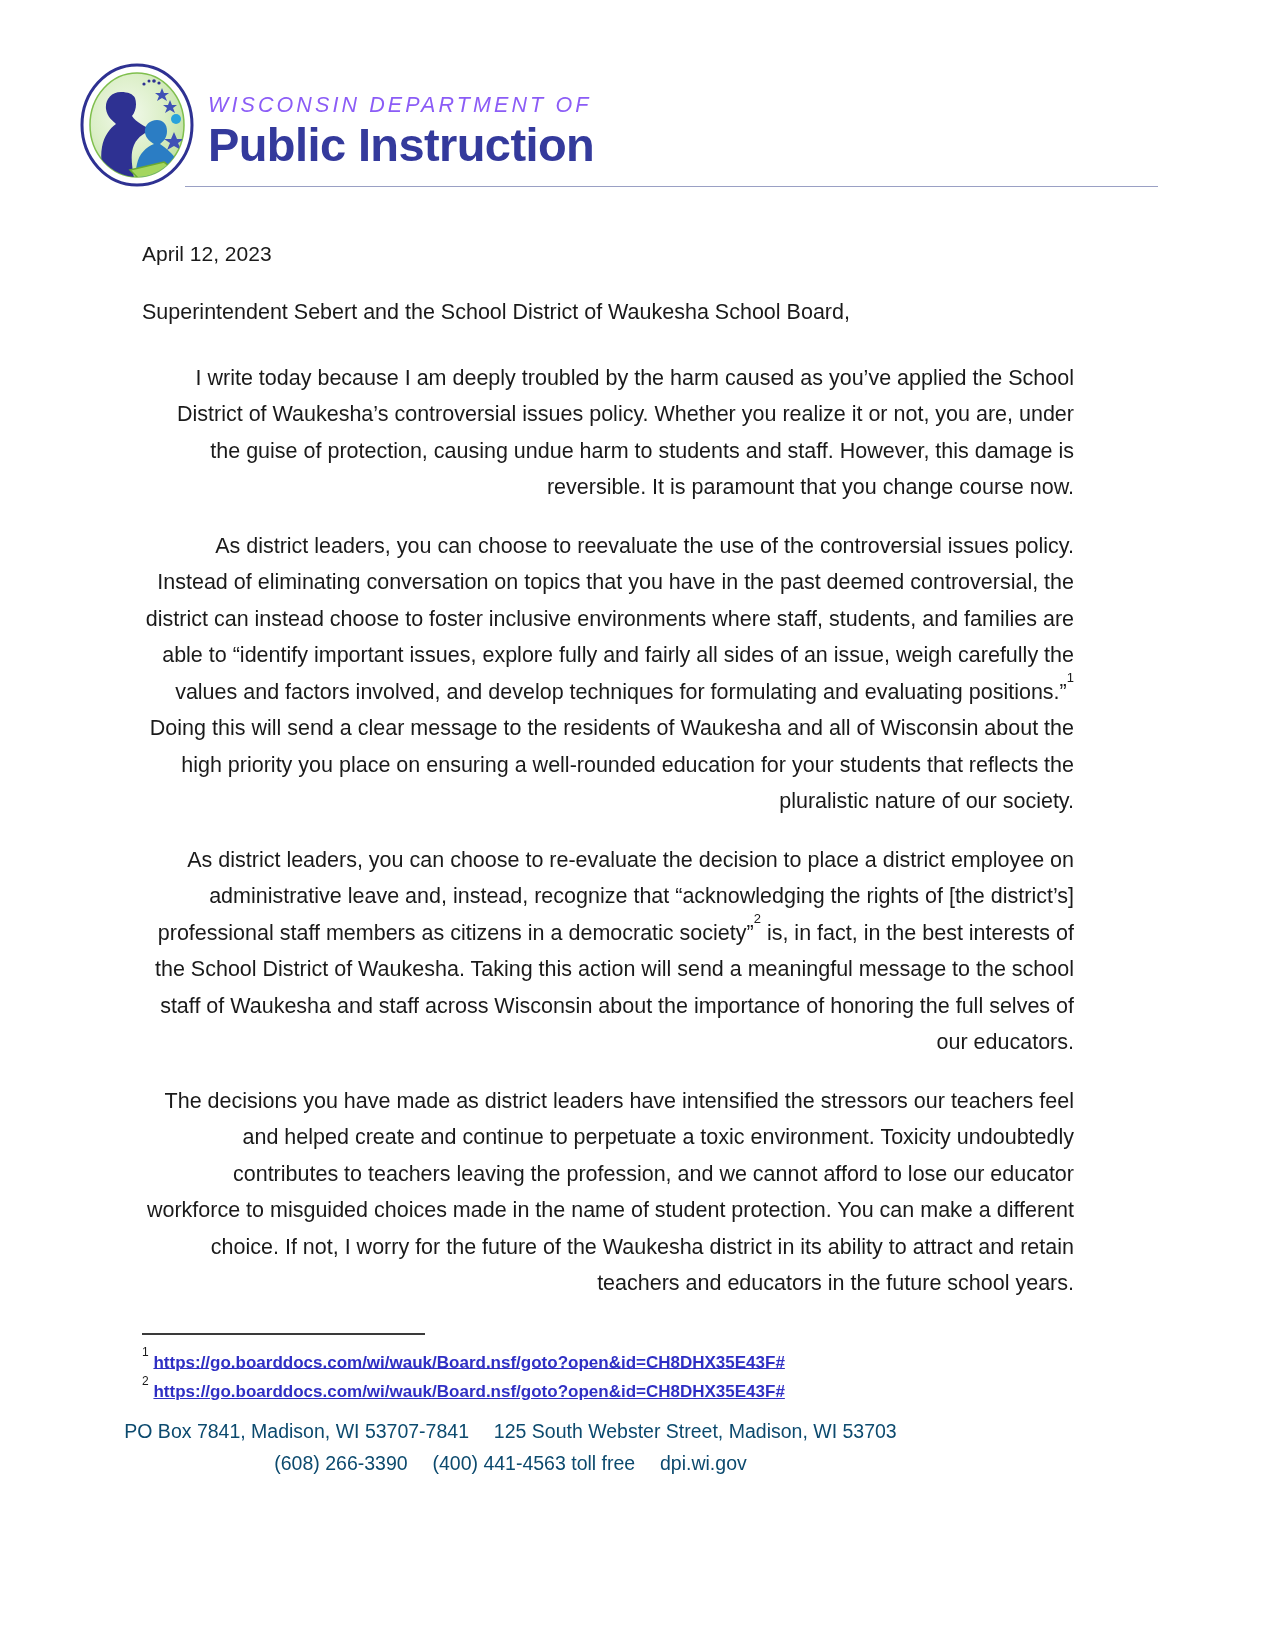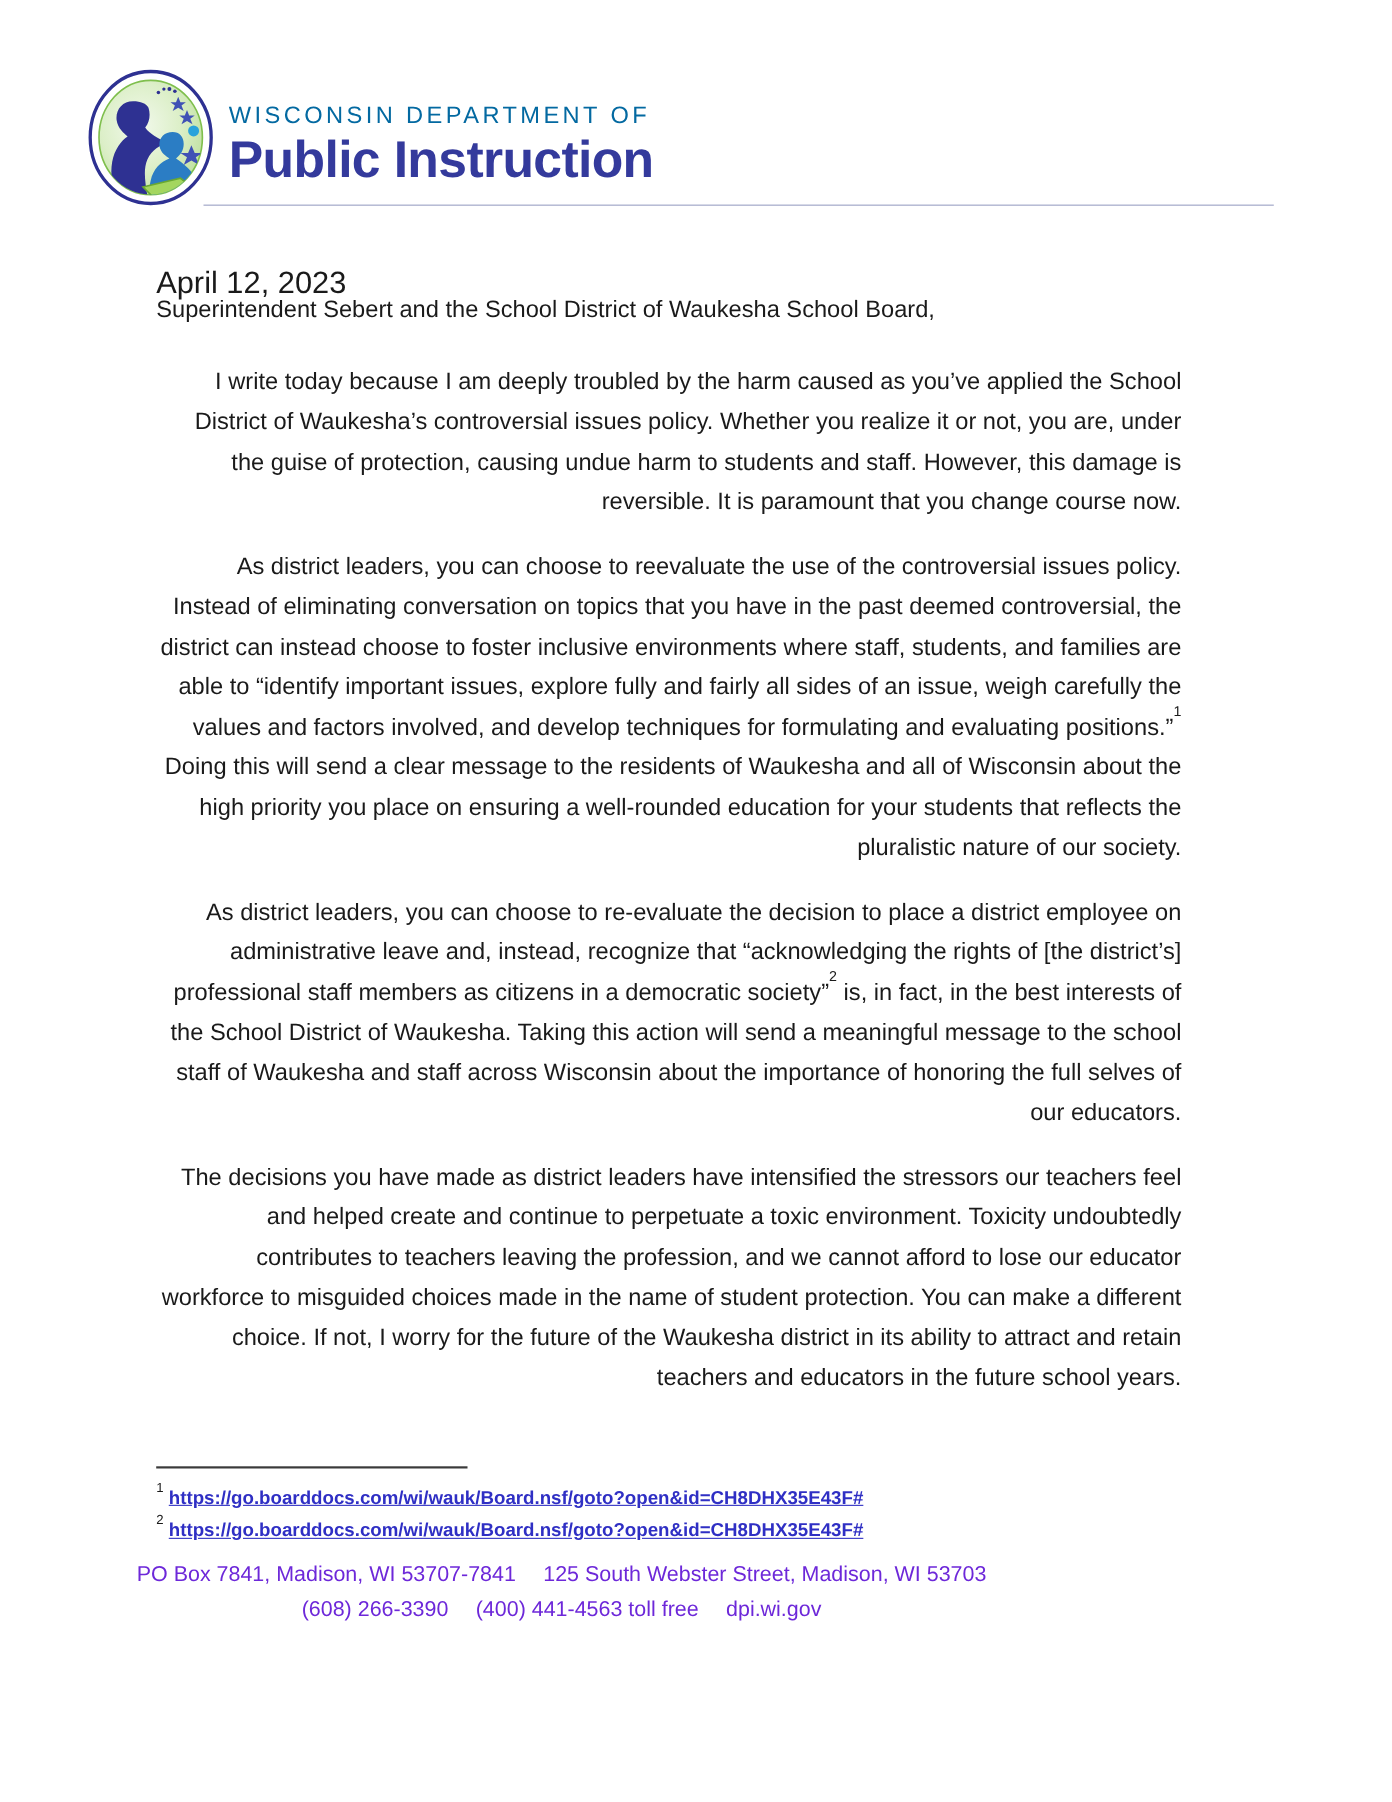--- a/index.html
+++ b/index.html
@@ -42,24 +42,25 @@
 
   .wordmark {
     position: absolute;
     left: 130px;
     top: 33px;
   }
 
   .wordmark-top {
     font-size: 21.5px;
     letter-spacing: 3.1px;
-    color: #0369a1;
+    color: #8b5cf6;
     font-weight: 400;
     line-height: 1;
     white-space: nowrap;
+    font-style: italic;
   }
 
   .wordmark-bottom {
     font-size: 47px;
     font-weight: bold;
     color: #343a9c;
     line-height: 1.05;
     margin-top: 3px;
     letter-spacing: -0.6px;
     white-space: nowrap;
@@ -85,23 +86,24 @@
 
   
   .letter-body {
     position: absolute;
     left: 142px;
     top: 243px;
     width: 932px;
   }
 
   .date-line {
-    font-size: 28px;
+    font-size: 21px;
     line-height: 1.0;
     color: #1a1a1a;
+    margin-bottom: 38px;
   }
 
   .salutation {
     font-size: 21.5px;
     line-height: 1.0;
     color: #1a1a1a;
     margin-bottom: 36px;
   }
 
   .para {
@@ -154,21 +156,21 @@
     font-weight: bold;
   }
 
   
   .page-footer {
     position: absolute;
     left: 0;
     top: 1415px;
     width: 1021px;
     text-align: center;
-    color: #6d28d9;
+    color: #0c4a6e;
     font-size: 19.5px;
     line-height: 32px;
   }
   .footer-line { white-space: nowrap; }
   .footer-gap { display: inline-block; width: 14px; }
 </style>
 </head>
 <body>
 
 <div class="page">

